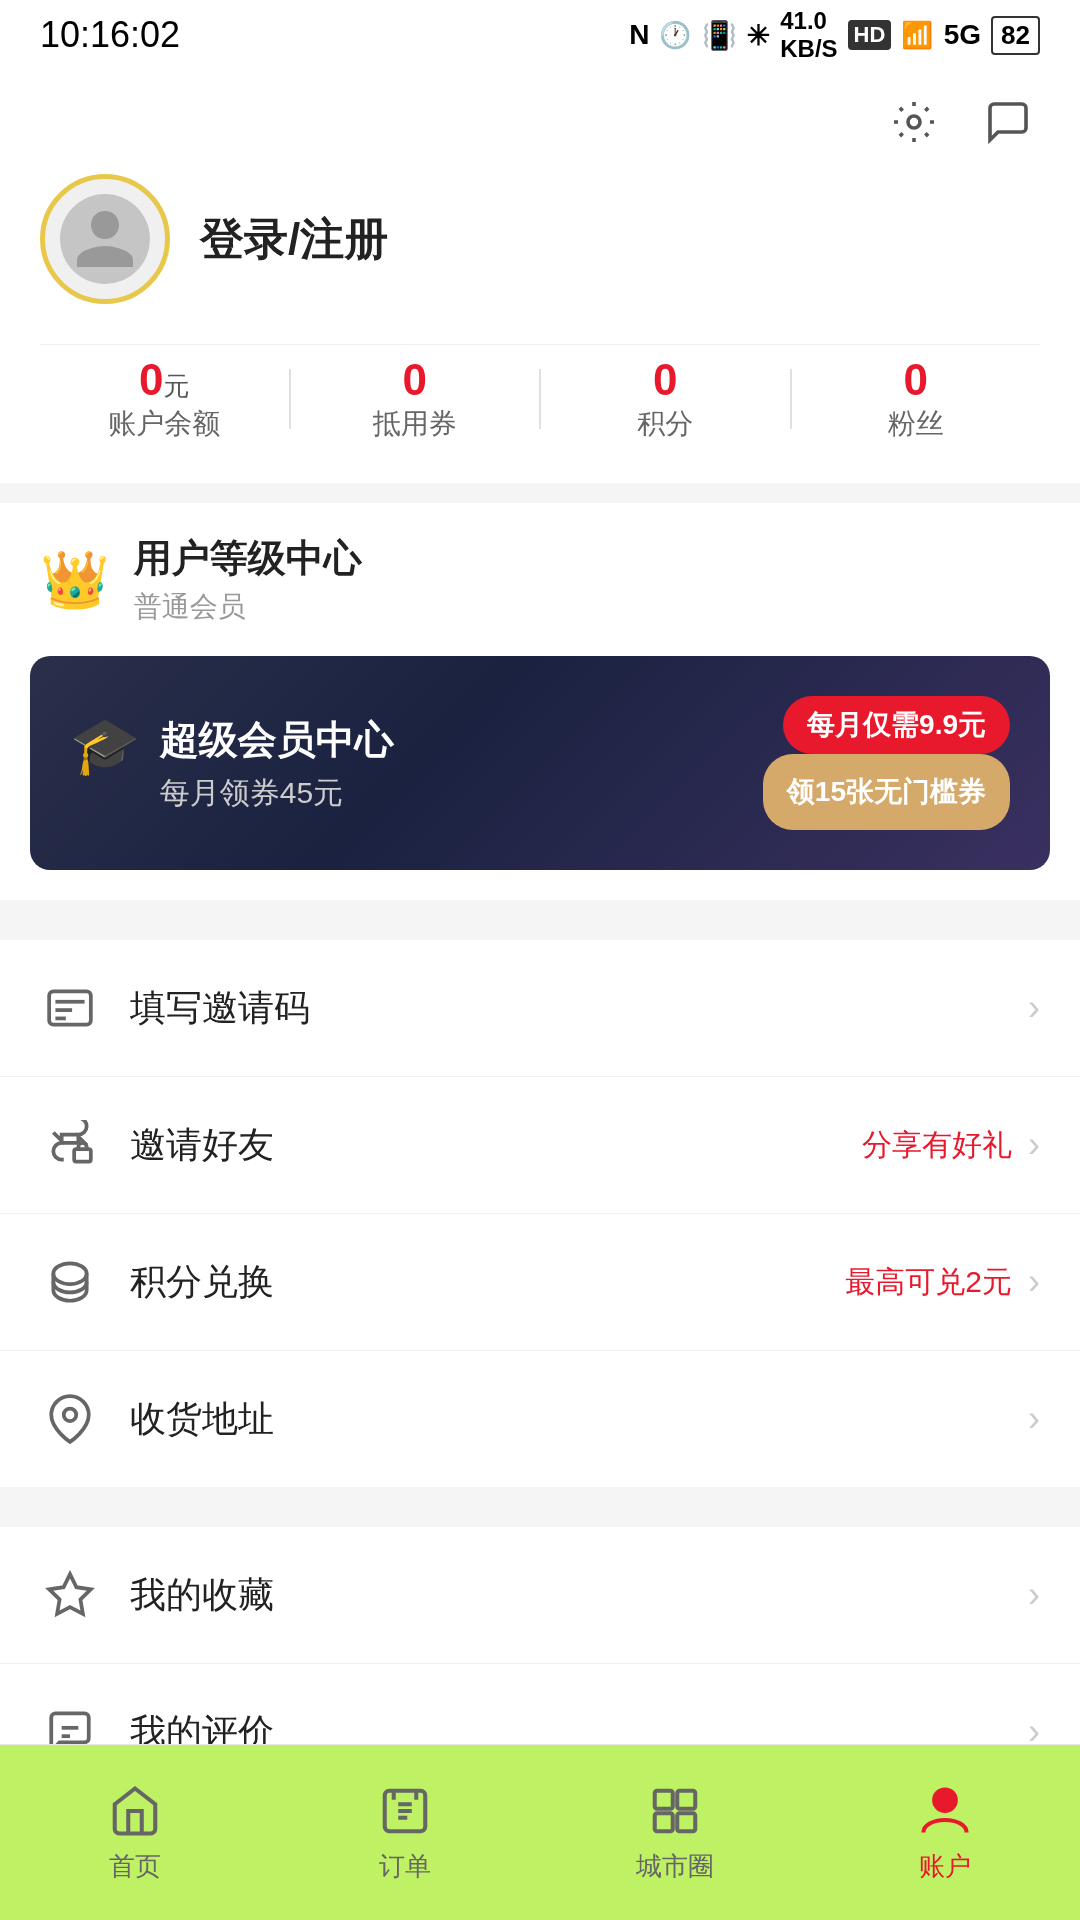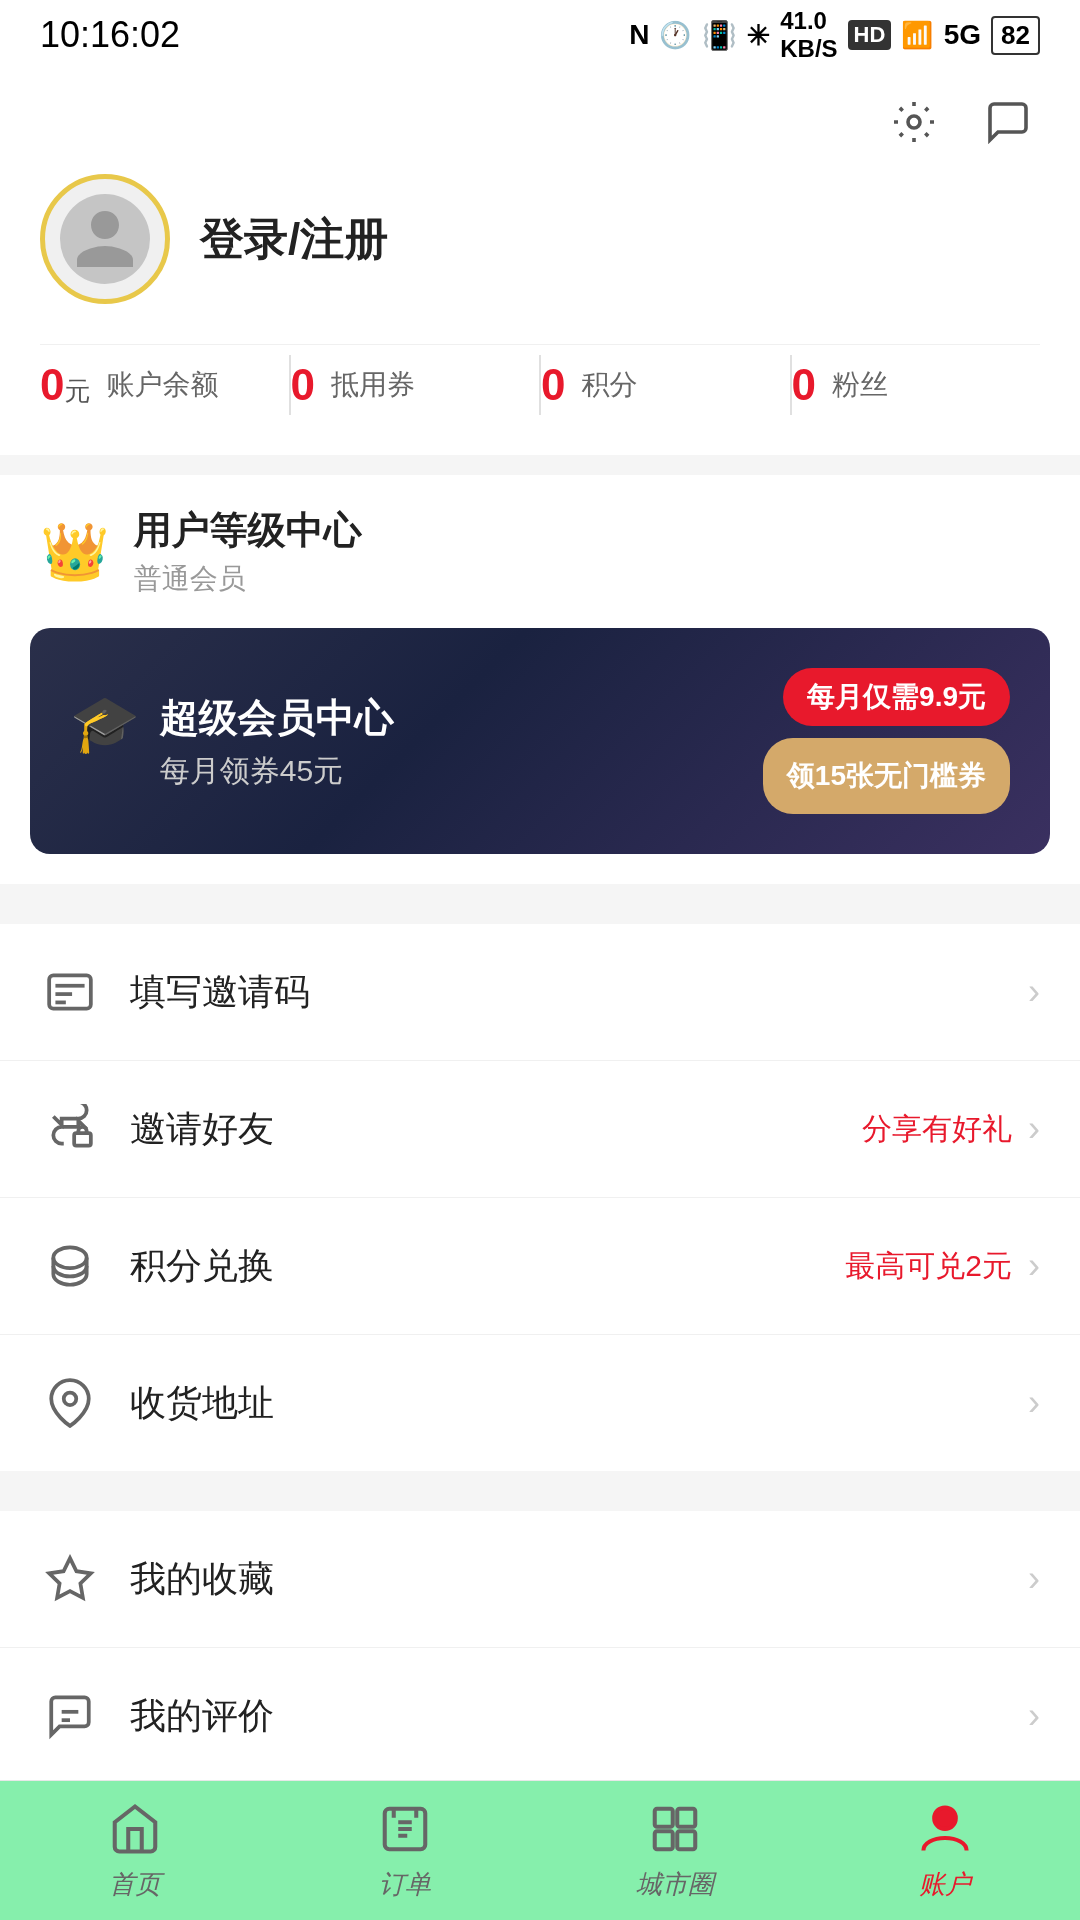--- a/index.html
+++ b/index.html
@@ -87,23 +87,23 @@
     
     .stats-row {
       display: flex;
       justify-content: space-around;
       align-items: center;
       padding: 10px 0 10px;
       border-top: 1px solid #f0f0f0;
     }
     .stat-item {
       display: flex;
-      flex-direction: row;
-      align-items: center;
-      gap: 16px;
+      flex-direction: column;
+      align-items: center;
+      gap: 0;
       flex: 1;
     }
     .stat-divider {
       width: 2px;
       height: 60px;
       background: #e0e0e0;
     }
     .stat-value {
       font-size: 44px;
       font-weight: 700;
@@ -190,21 +190,20 @@
     }
     .super-vip-desc {
       font-size: 30px;
       color: #ccc;
       margin-top: 6px;
     }
     .super-vip-right {
       display: flex;
       flex-direction: column;
       align-items: flex-end;
-      gap: 12px;
     }
     .price-badge {
       background: #e8192c;
       color: #fff;
       border-radius: 30px;
       padding: 10px 24px;
       font-size: 28px;
       font-weight: 600;
     }
     .coupon-badge {
@@ -260,27 +259,26 @@
       background: #fff;
       margin-top: 20px;
     }
 
     
     .bottom-nav {
       position: fixed;
       bottom: 0;
       left: 0;
       width: 1080px;
-      height: 140px;
-      background: #86efac;
+      height: 176px;
+      background: #bef264;
       border-top: 1px solid #e8e8e8;
       display: flex;
       align-items: center;
       justify-content: space-around;
-      font-style: italic;
     }
     .nav-item {
       display: flex;
       flex-direction: column;
       align-items: center;
       gap: 8px;
       cursor: pointer;
       flex: 1;
     }
     .nav-icon {

